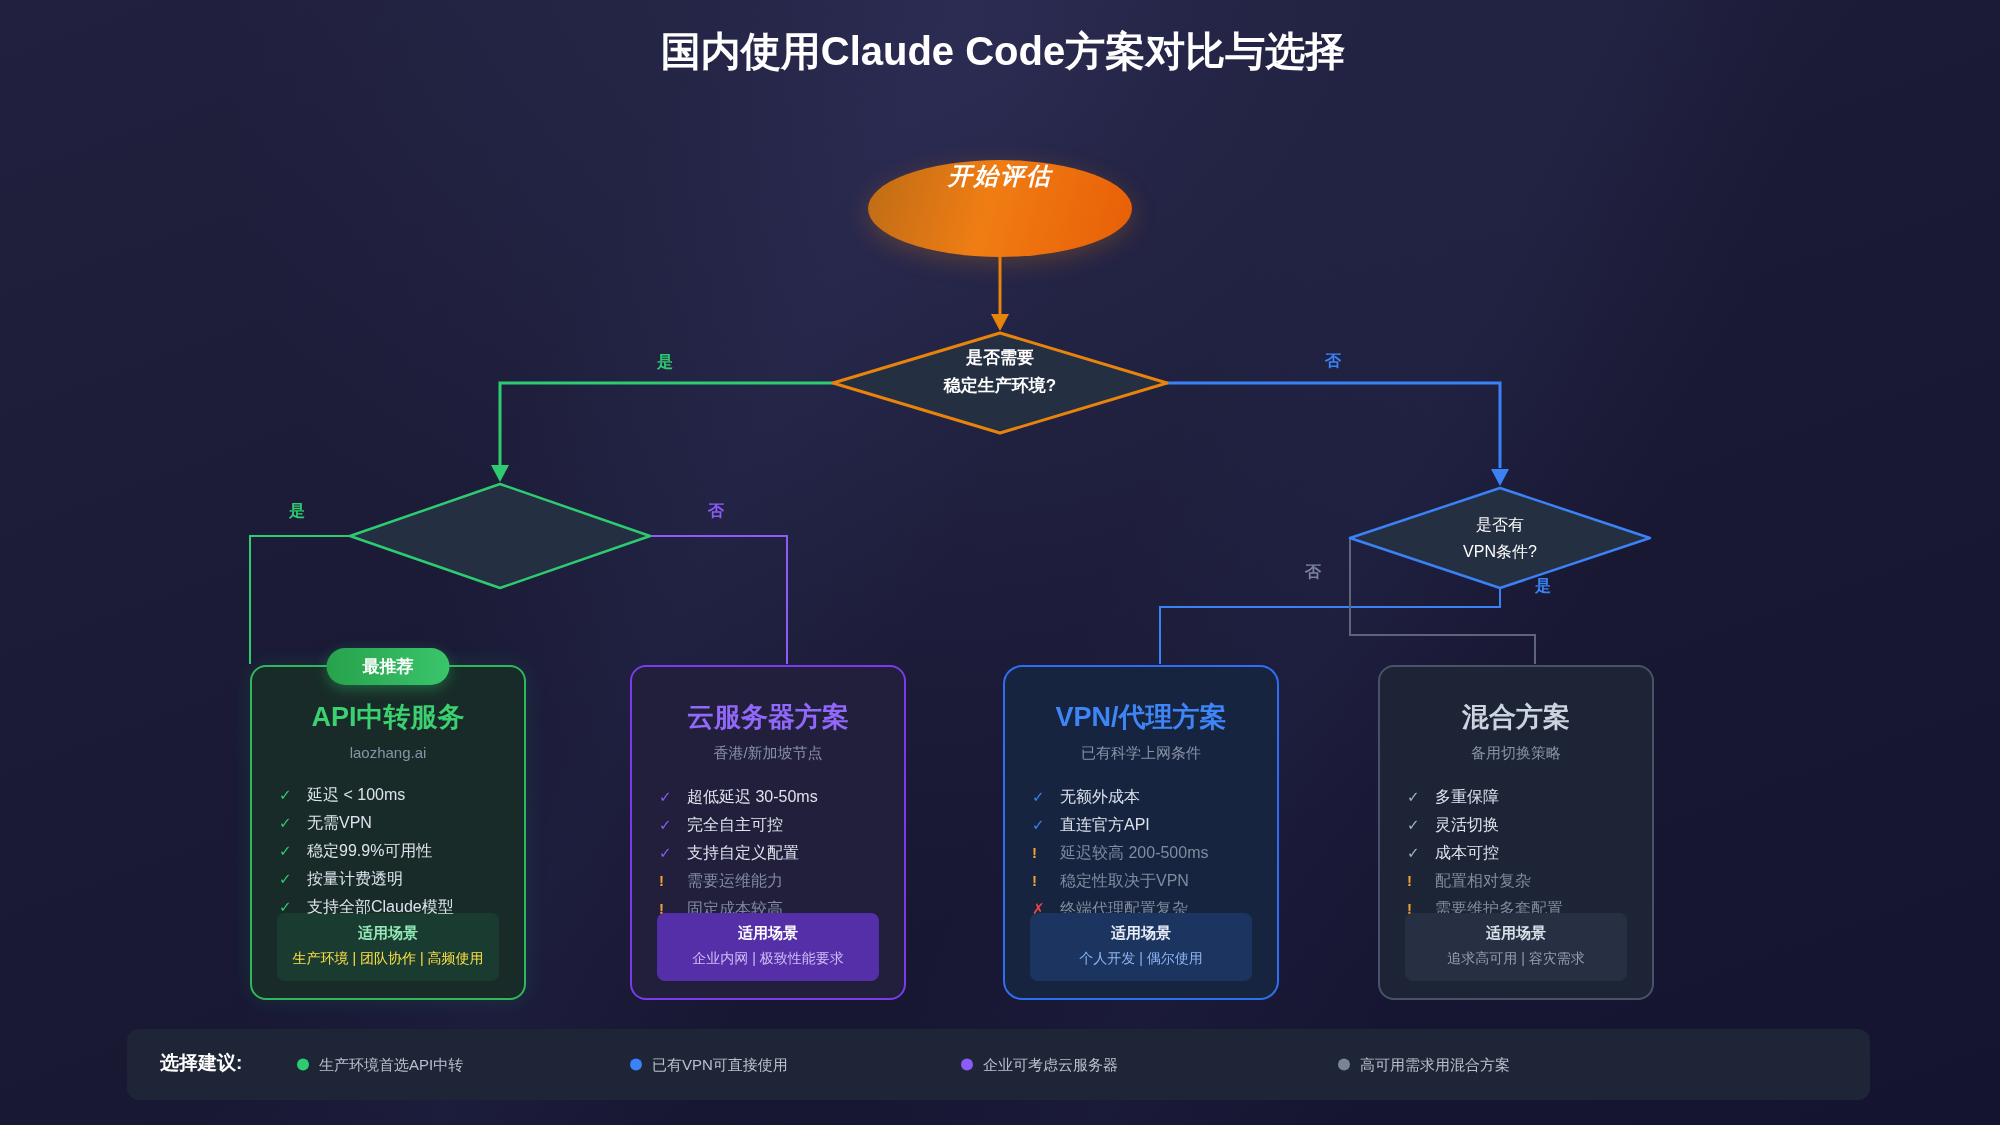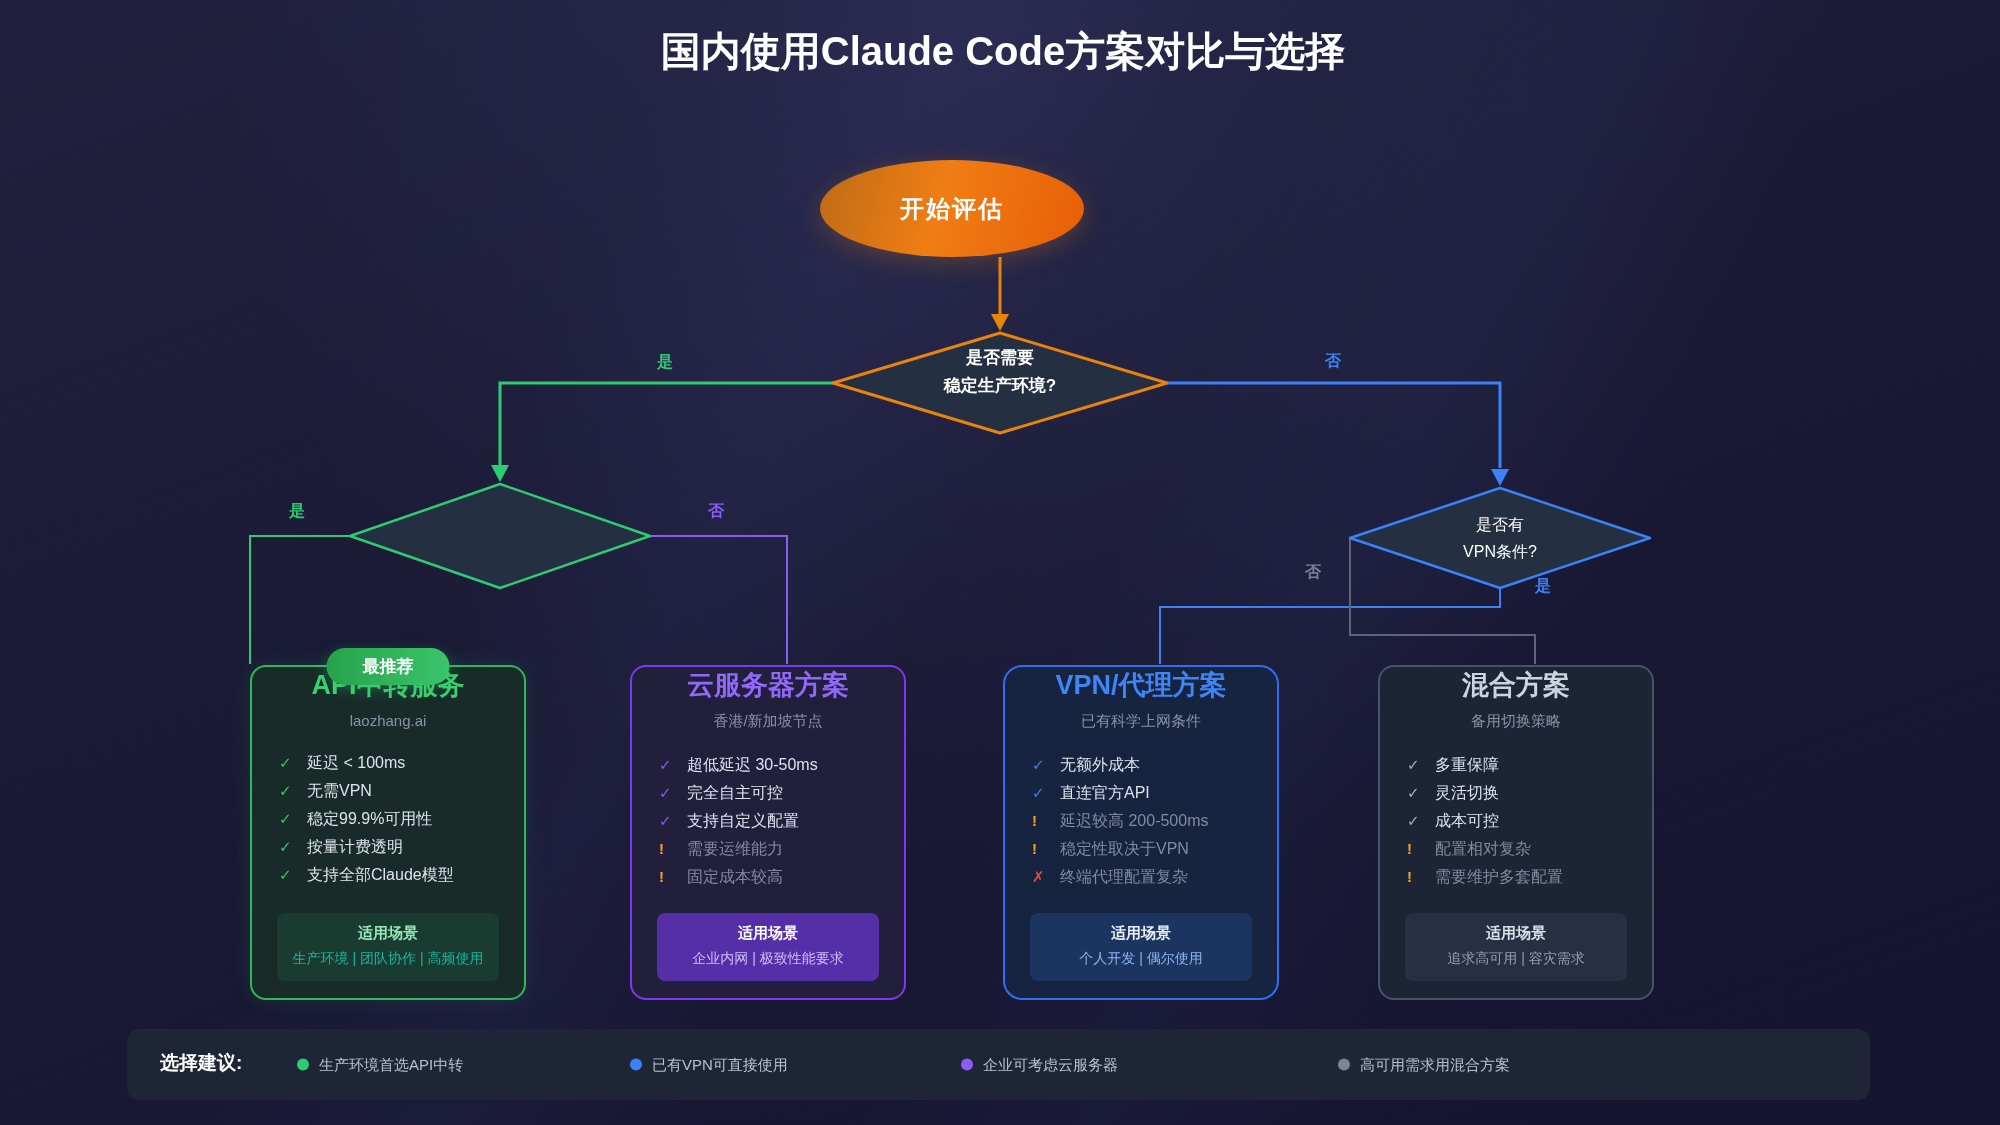--- a/index.html
+++ b/index.html
@@ -9,62 +9,62 @@
   .canvas::before{content:"";position:absolute;inset:0;pointer-events:none;
     background:
       linear-gradient(115deg,transparent 28%,rgba(130,140,255,.045) 38%,transparent 48%),
       linear-gradient(115deg,transparent 54%,rgba(130,140,255,.035) 64%,transparent 74%),
       radial-gradient(ellipse at 50% 6%,rgba(95,95,170,.16),transparent 55%);}
   .title{position:absolute;top:24px;left:0;width:100%;text-align:center;
     font-size:40px;font-weight:bold;color:#ffffff;}
   .subtitle{position:absolute;top:102px;left:0;width:100%;text-align:center;
     font-size:18px;color:#99a1b6;}
   svg.connectors{position:absolute;left:0;top:0;}
-  .start-node{position:absolute;left:820px;top:160px;width:264px;height:97px;
-    border-radius:50%;display:flex;align-items:center;justify-content:center;
+  .start-node{position:absolute;left:868px;top:160px;width:264px;height:97px;
+    border-radius:50%;display:flex;justify-content:center;
     background:linear-gradient(105deg,#bd6c16 0%,#f07d14 45%,#e85e06 100%);
-    box-shadow:0 6px 24px rgba(232,130,12,.25);}
+    box-shadow:0 6px 24px rgba(232,130,12,.25);font-style:italic;}
   .start-node span{color:#fff;font-size:24px;font-weight:bold;letter-spacing:2px;}
   .dtext{position:absolute;text-align:center;color:#fff;}
   .dtext.d1{left:870px;top:344px;width:260px;font-size:17px;font-weight:bold;line-height:1.65;}
   .dtext.d2{left:400px;top:509px;width:200px;font-size:16px;font-weight:500;line-height:1.7;}
   .dtext.d3{left:1400px;top:511px;width:200px;font-size:16px;font-weight:500;line-height:1.7;}
   .elabel{position:absolute;font-size:16px;font-weight:bold;transform:translate(-50%,-50%);}
   .el-green{color:#2ecc71}.el-blue{color:#3b82f6}.el-purple{color:#8b5cf6}.el-gray{color:#79839a}
   .card{position:absolute;top:665px;width:276px;height:335px;box-sizing:border-box;
     border:2px solid #444;border-radius:16px;}
   .card-api{left:250px;border-color:#2eb85c;background:#182b28;box-shadow:0 0 22px rgba(46,204,113,.12);}
   .card-cloud{left:630px;border-color:#7c3aed;background:#211f3b;}
   .card-vpn{left:1003px;border-color:#2e6ff2;background:#162440;border-radius:19px;}
   .card-hybrid{left:1378px;border-color:#48536a;background:#1c2436;}
   .badge{position:absolute;top:-19px;left:50%;transform:translateX(-50%);
     padding:7px 36px;border-radius:999px;white-space:nowrap;
     background:linear-gradient(90deg,#27a24c,#3ac56a);color:#fff;font-size:17px;font-weight:bold;
     box-shadow:0 4px 14px rgba(46,204,113,.35);}
-  .card-title{text-align:center;font-size:27px;font-weight:bold;}
+  .card-title{margin-top:32px;text-align:center;font-size:27px;font-weight:bold;}
   .card-api .card-title{color:#3bd070}.card-cloud .card-title{color:#9168fa}
   .card-vpn .card-title{color:#3e86f7}.card-hybrid .card-title{color:#ccd4e0}
   .card-sub{margin-top:9px;text-align:center;font-size:15px;color:#8a92a6;}
   .items{margin:25px 0 0 27px;width:262px;}
   .row{display:flex;align-items:flex-start;margin-bottom:11px;font-size:16px;line-height:17px;}
   .row .ic{width:15px;margin-right:13px;flex:none;font-size:15px;}
   .row .it{color:#dde3ed;}
   .row.warn .it,.row.bad .it{color:#818b9e;}
   .card-api .row.ok .ic{color:#2ecc71}.card-cloud .row.ok .ic{color:#8b5cf6}
   .card-vpn .row.ok .ic{color:#3b82f6}.card-hybrid .row.ok .ic{color:#a8b2c2}
   .row.warn .ic{color:#f0a132;font-weight:bold}.row.bad .ic{color:#ef4444;}
   .scenario{position:absolute;left:25px;right:25px;bottom:17px;border-radius:8px;
     padding:11px 6px 13px;text-align:center;}
   .card-api .scenario{background:rgba(46,204,113,.10);}
   .card-cloud .scenario{background:#552fa8;}
   .card-vpn .scenario{background:#1c3560;}
   .card-hybrid .scenario{background:#273043;}
   .sc-title{font-size:15px;font-weight:bold;}
   .sc-text{margin-top:7px;font-size:14px;}
-  .card-api .sc-title{color:#93e9b8}.card-api .sc-text{color:#14b8a6}
+  .card-api .sc-title{color:#93e9b8}.card-api .sc-text{color:#fde047}
   .card-cloud .sc-title{color:#ffffff}.card-cloud .sc-text{color:#cdbcf7}
   .card-vpn .sc-title{color:#e9eef8}.card-vpn .sc-text{color:#8cb4f0}
   .card-hybrid .sc-title{color:#dbe1ea}.card-hybrid .sc-text{color:#959eb0}
   .legend-bar{position:absolute;left:127px;top:1029px;width:1743px;height:71px;
     background:#1e2536;border-radius:12px;}
   .legend-label{position:absolute;left:33px;top:50%;transform:translateY(-56%);
     font-size:19px;font-weight:bold;color:#ffffff;}
   .legend-item{position:absolute;top:50%;transform:translateY(-50%);
     display:flex;align-items:center;font-size:15px;color:#b9c0ce;}
   .legend-item .dot{width:12px;height:12px;border-radius:50%;margin-right:10px;flex:none;}

